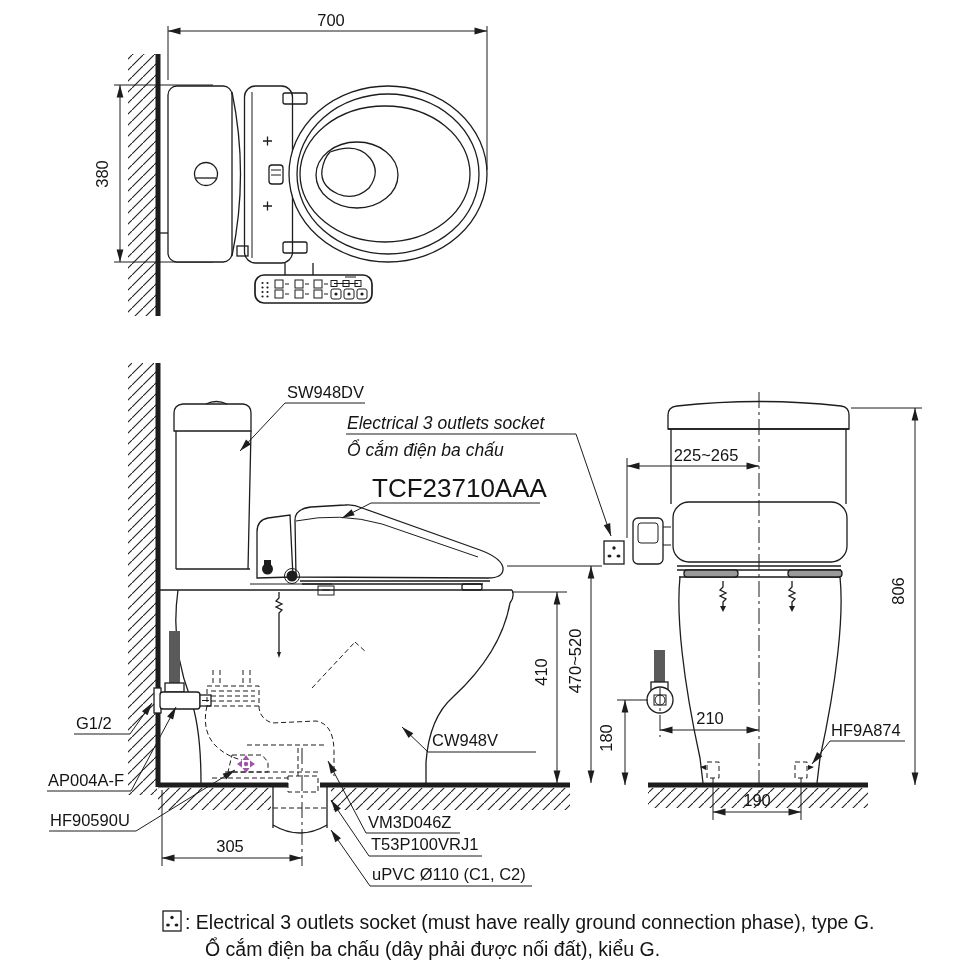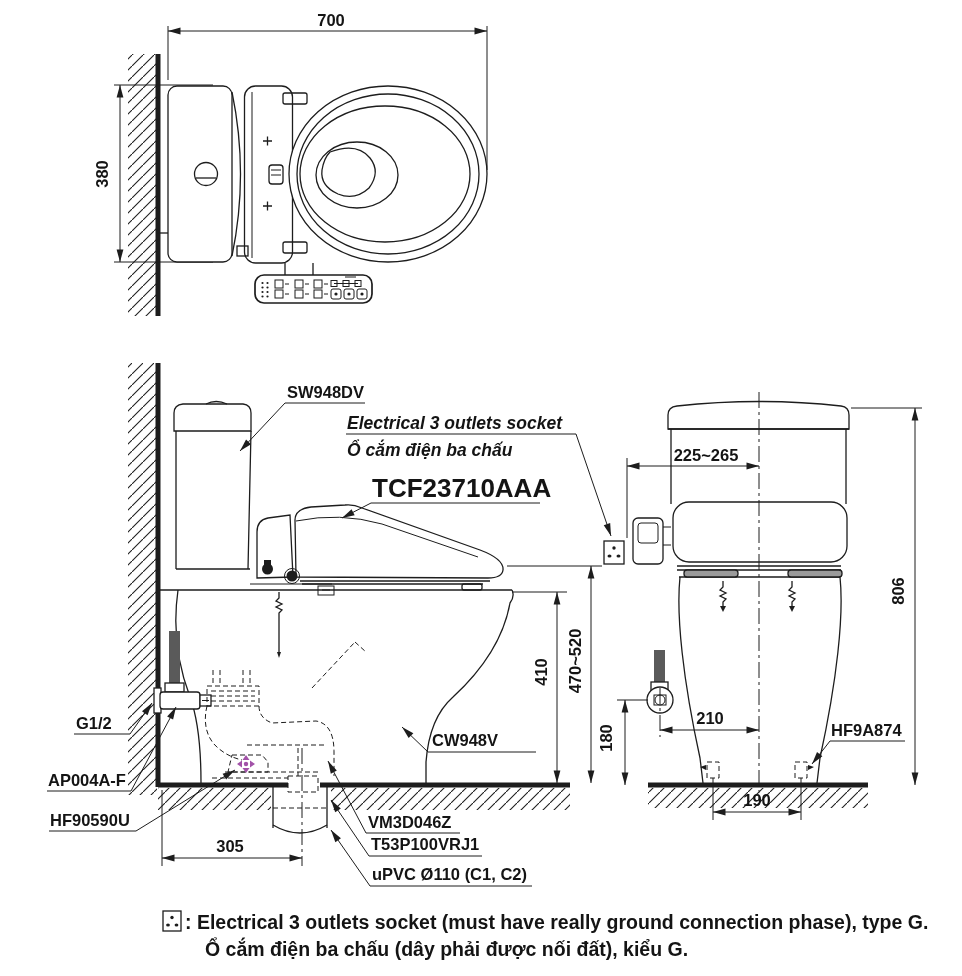--- a/index.html
+++ b/index.html
@@ -1,16 +1,16 @@
 <!DOCTYPE html>
 <html><head>
 <meta charset="utf-8">
 <style>
   html,body{margin:0;padding:0;background:#fff;}
-  #stage{position:relative;width:962px;height:976px;background:#fff;overflow:hidden;font-weight:bold;}
+  #stage{position:relative;width:962px;height:976px;background:#fff;overflow:hidden;}
   svg{display:block;}
   .s{stroke:#1d1d1d;fill:none;stroke-width:1.3px;}
   .s1{stroke-width:1px;}
   .s2{stroke-width:1.7px;}
   .thk{stroke:#1d1d1d;fill:none;stroke-width:5px;}
   .dsh{stroke-dasharray:5 3;}
   .cl{stroke-dasharray:16 4 3 4;}
   .fw{fill:#fff;}
   .fd{fill:#1d1d1d;stroke:none;}
   .fg{fill:#5a5a5a;stroke:none;}

